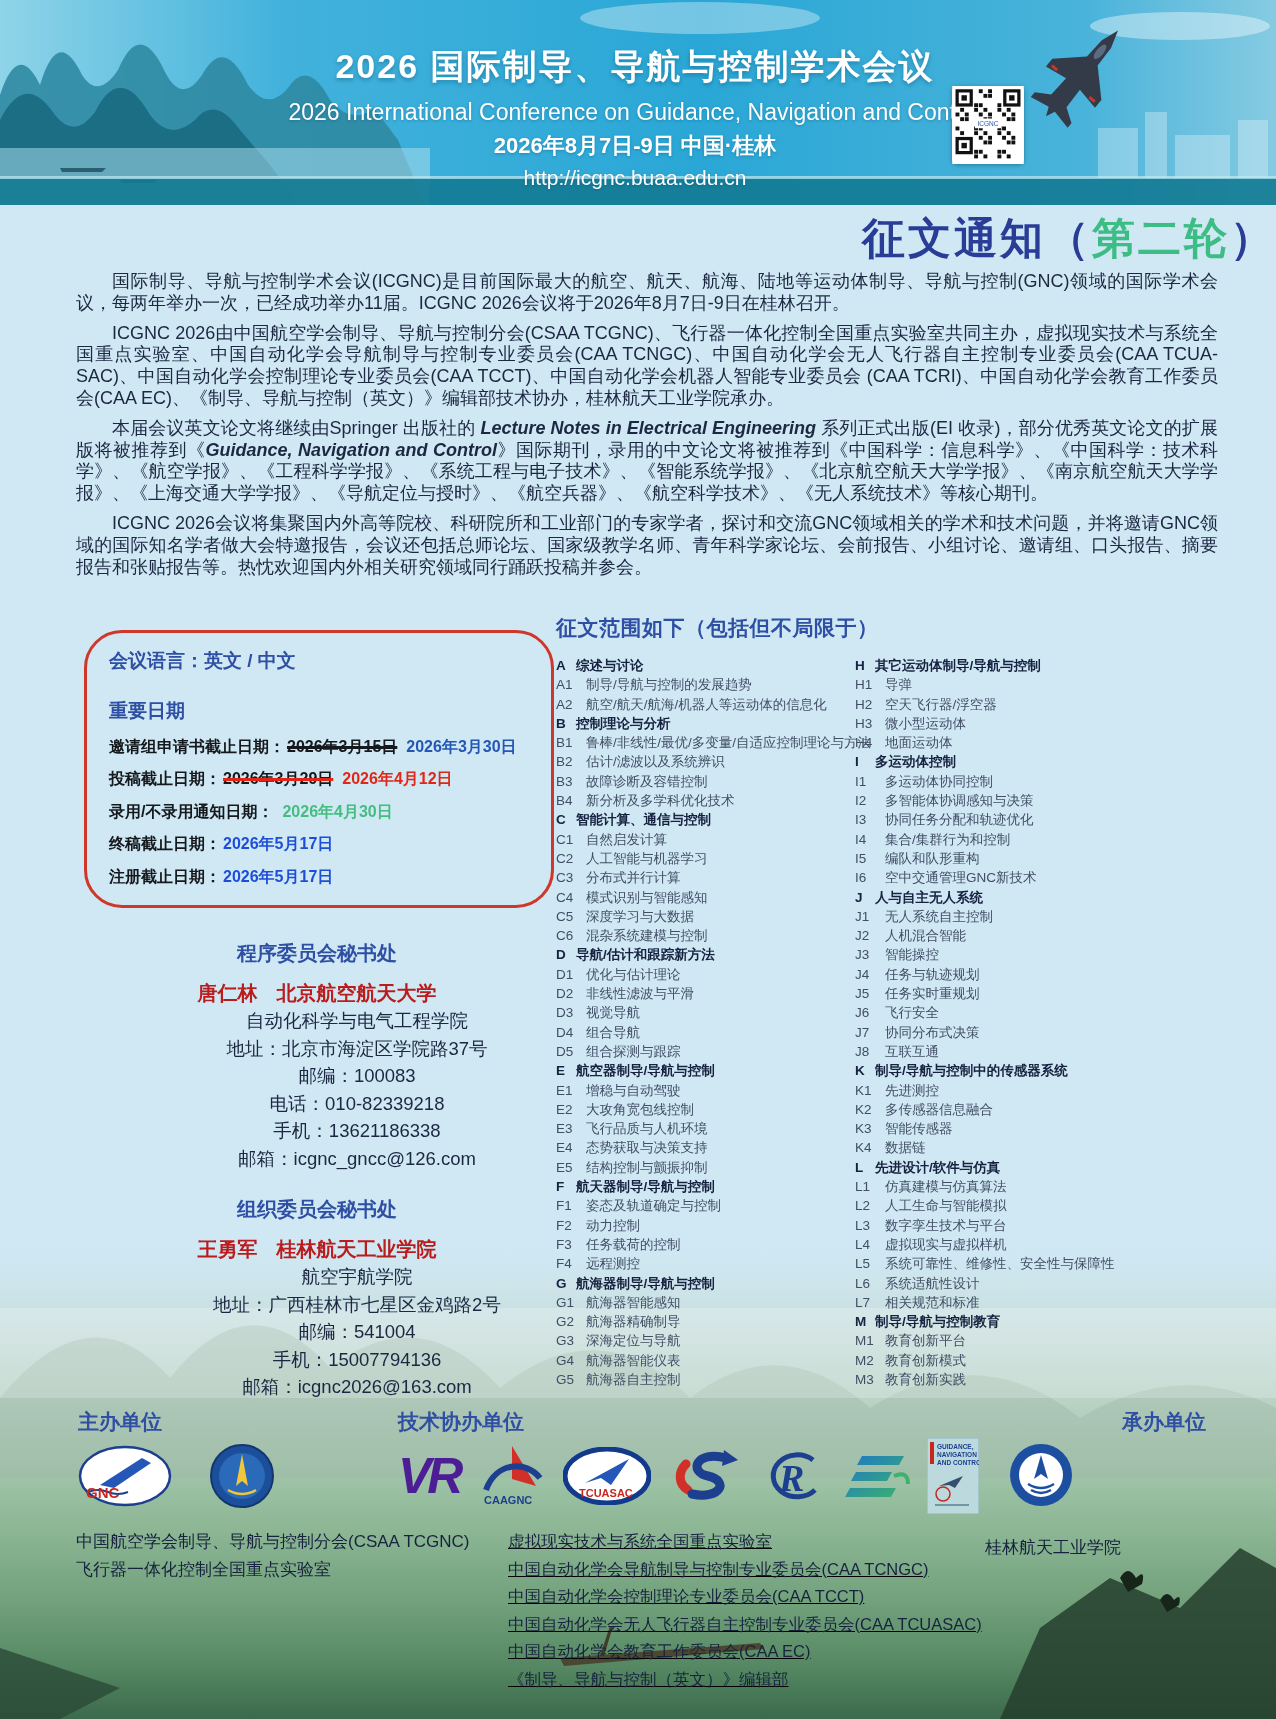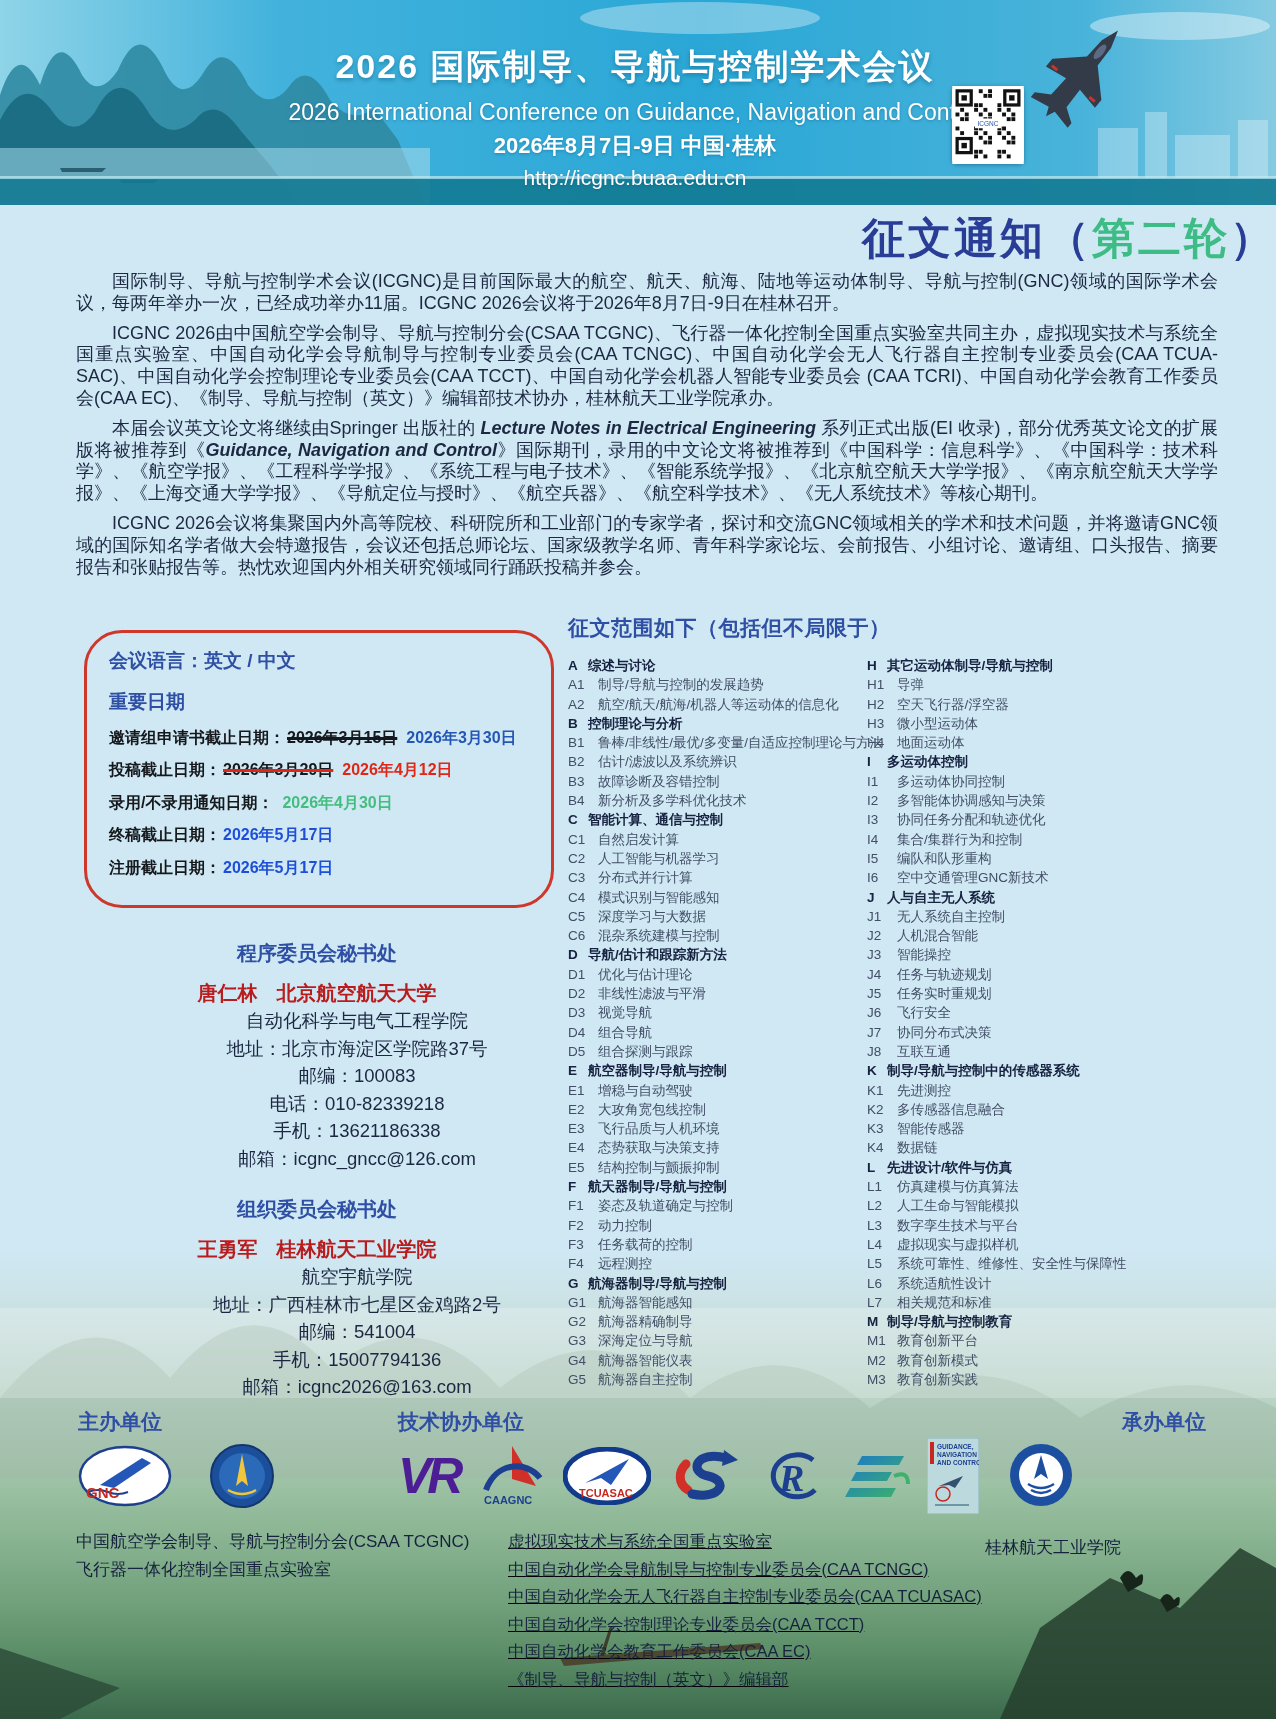--- a/index.html
+++ b/index.html
@@ -26,39 +26,39 @@
   
   .intro{position:absolute;left:76px;top:271px;width:1142px;z-index:2;
       color:var(--body_navy,#1c2742);font-size:18px;line-height:21.8px;text-align:justify;}
   .intro p{margin:0 0 8px 0;text-indent:2em;}
   .bi{font-weight:bold;font-style:italic;}
 
   
   .info-box{position:absolute;left:84px;top:630px;width:470px;height:278px;box-sizing:border-box;z-index:2;
       border:3.5px solid var(--accent_red,#cf372a);border-radius:38px;padding:15px 12px 0 22px;background:transparent;}
   .lang-row{font-size:19px;font-weight:bold;color:var(--heading_blue,#2e4fa3);}
-  .dates-h{margin-top:15px;font-size:19px;font-weight:bold;color:var(--heading_blue,#2e4fa3);}
+  .dates-h{margin-top:24px;font-size:19px;font-weight:bold;color:var(--heading_blue,#2e4fa3);}
   .d-row{margin-top:12.5px;font-size:16px;font-weight:bold;color:#15181c;white-space:nowrap;line-height:20px;}
   .strike-black{text-decoration:line-through;text-decoration-thickness:2.5px;text-decoration-color:#15181c;margin-left:2px;}
   .strike-red{text-decoration:line-through;text-decoration-thickness:2.5px;text-decoration-color:var(--date_red,#e02717);margin-left:2px;}
   .val-blue{color:var(--date_blue,#2456b5);margin-left:9px;}
   .val-red{color:var(--date_red,#e02717);margin-left:9px;}
   .val-green{color:var(--date_green,#44bd7e);margin-left:9px;text-align:center;}
   .val-black{color:#1d4ed8;margin-left:2px;}
 
   
   .secs{position:absolute;left:76px;top:940px;width:482px;z-index:2;color:#1c2742;text-align:center;}
   .sec-block{margin-bottom:24px;}
   .sec-h{font-size:20px;font-weight:bold;color:var(--heading_blue,#2e4fa3);margin-bottom:13px;}
   .sec-name{font-size:20px;font-weight:bold;color:#b91c1c;line-height:27px;}
   .sec-name .org{margin-left:19px;}
   .sec-line{margin-left:80px;font-size:18.5px;line-height:27.5px;color:#1c2742;}
 
   
-  .topics{position:absolute;left:556px;top:614px;width:668px;z-index:2;margin-left:12px;}
+  .topics{position:absolute;left:556px;top:614px;width:668px;z-index:2;}
   .topics-h{font-size:21px;font-weight:bold;color:var(--heading_blue,#2e4fa3);margin-bottom:14px;letter-spacing:.5px;}
   .t-cols{display:flex;}
   .t-col1{width:299px;}
   .t-col2{width:369px;}
   .t-head{font-size:13.5px;font-weight:bold;color:#16223f;line-height:19.3px;white-space:nowrap;}
   .t-head .code{display:inline-block;width:20px;}
   .t-item{font-size:13.5px;color:#424e66;line-height:19.3px;white-space:nowrap;}
   .t-item .code{display:inline-block;width:30px;}
 
   
@@ -415,22 +415,22 @@
     </svg>
   </div>
 
   <div class="host-caps">
       <div class="cap">中国航空学会制导、导航与控制分会(CSAA TCGNC)</div>
       <div class="cap">飞行器一体化控制全国重点实验室</div>
     </div>
   <div class="tech-caps">
       <div class="cap">虚拟现实技术与系统全国重点实验室</div>
       <div class="cap">中国自动化学会导航制导与控制专业委员会(CAA TCNGC)</div>
+      <div class="cap">中国自动化学会控制理论专业委员会(CAA TCCT)</div>
       <div class="cap">中国自动化学会无人飞行器自主控制专业委员会(CAA TCUASAC)</div>
-      <div class="cap">中国自动化学会控制理论专业委员会(CAA TCCT)</div>
       <div class="cap">中国自动化学会教育工作委员会(CAA EC)</div>
       <div class="cap">《制导、导航与控制（英文）》编辑部</div>
     </div>
   <div class="org-cap">
       <div class="cap">桂林航天工业学院</div>
     </div>
 
 </div>
 
 </body></html>

